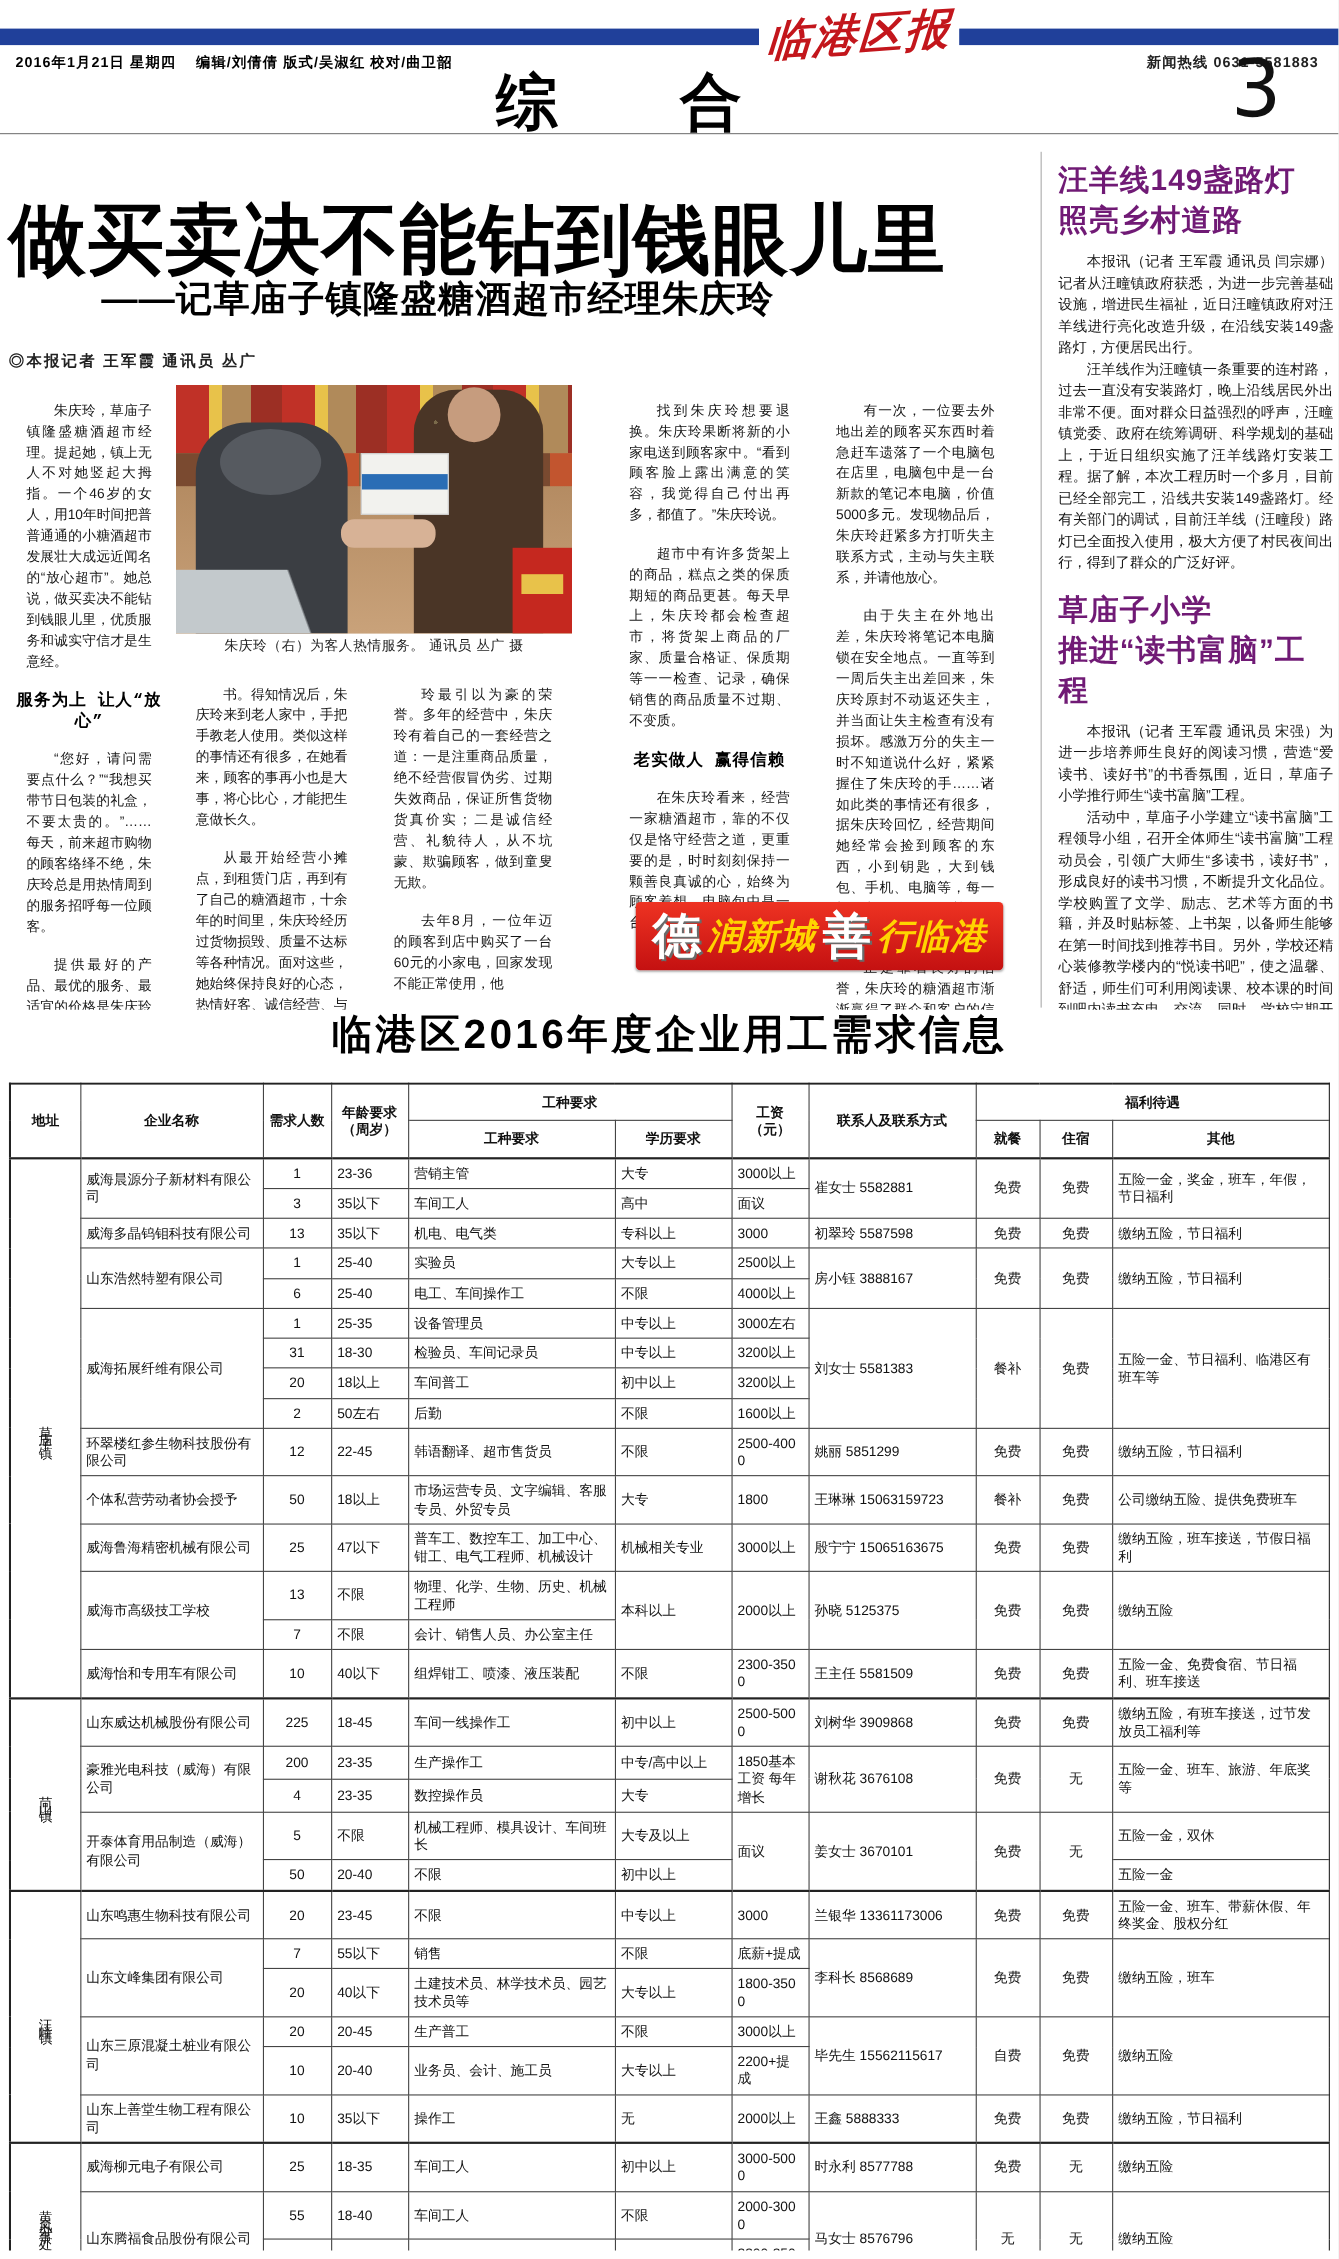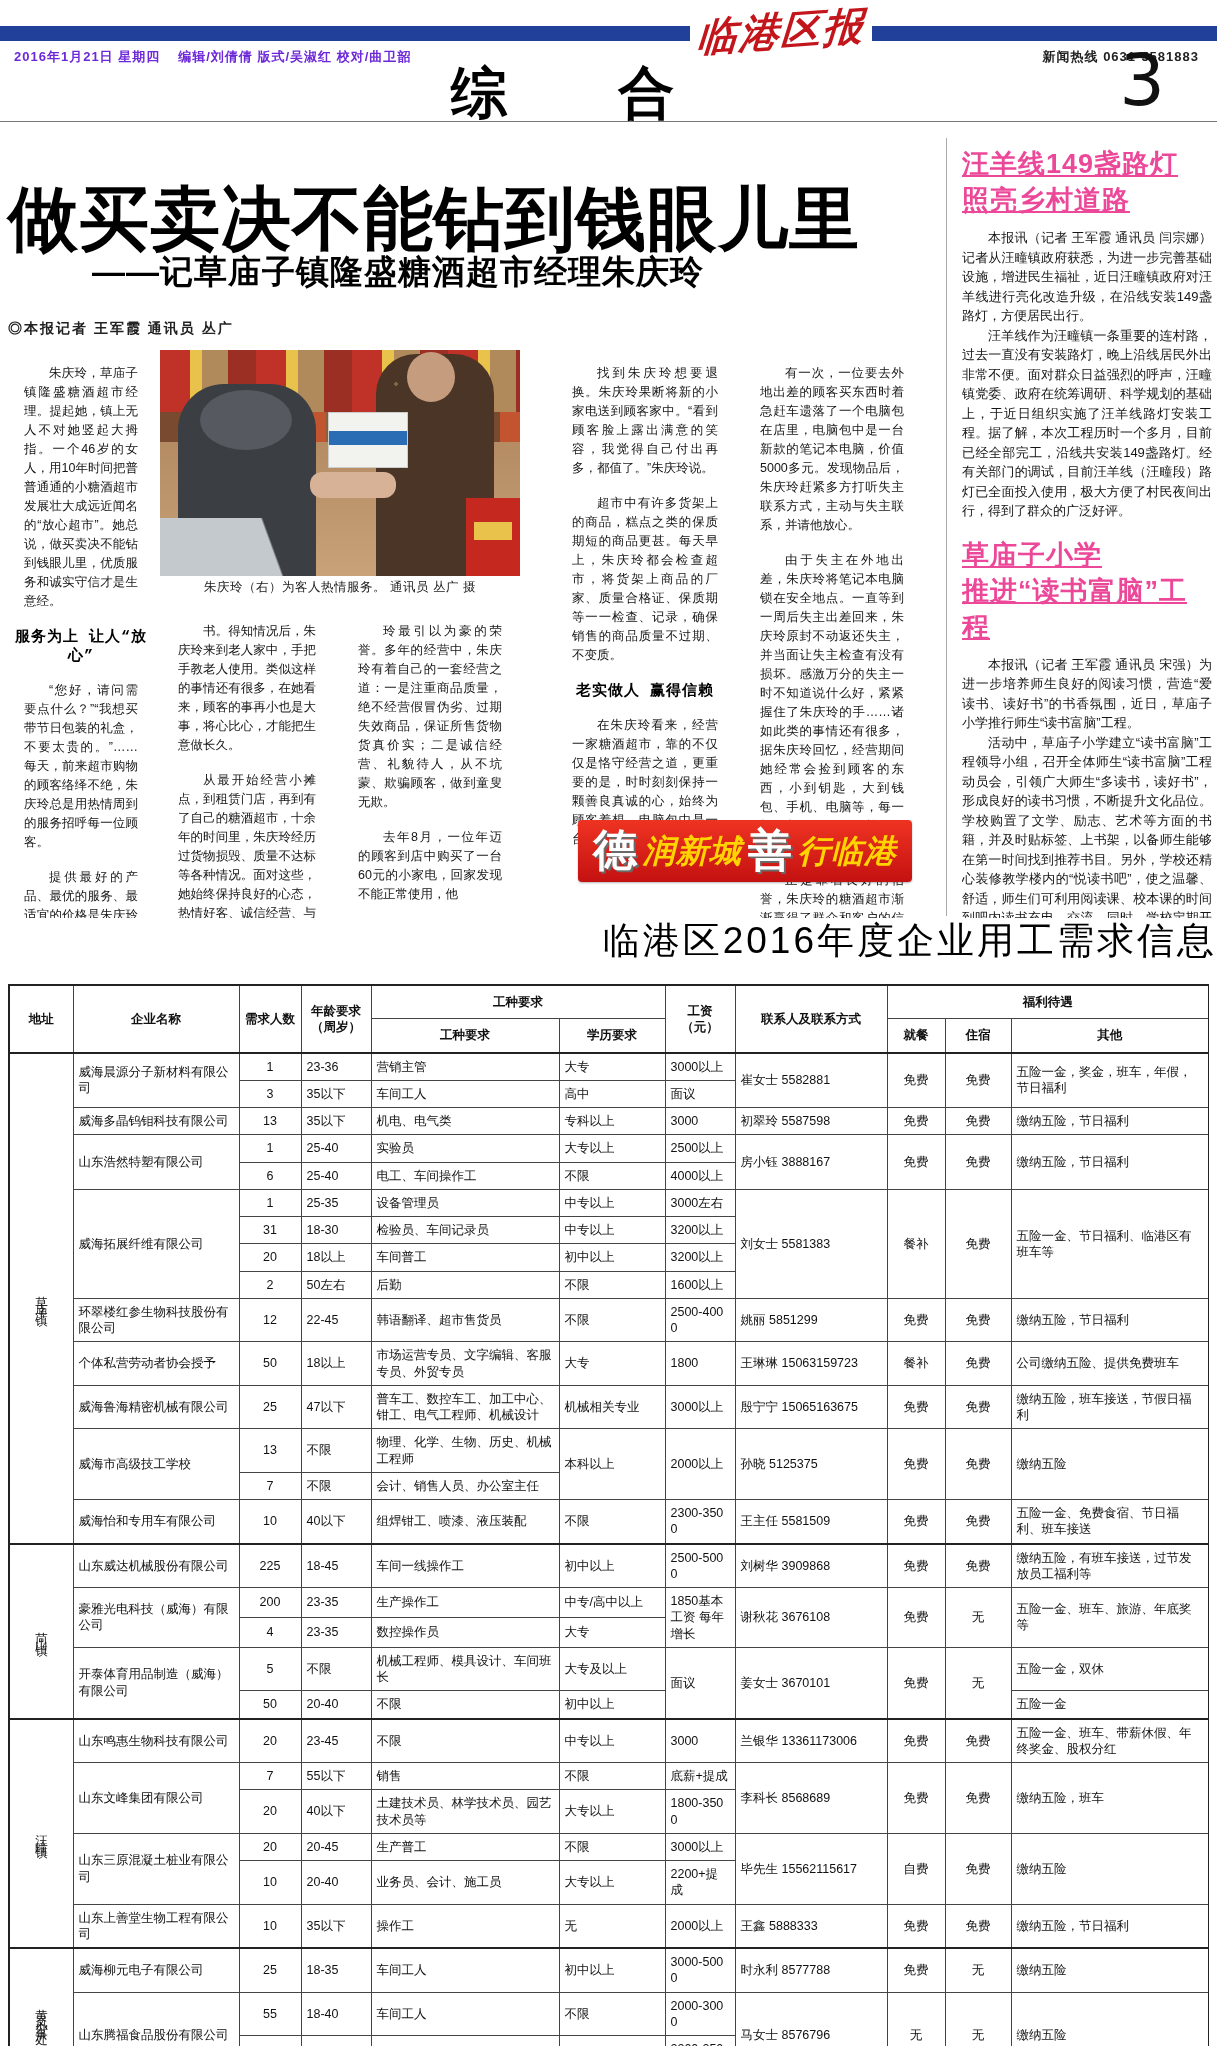--- a/index.html
+++ b/index.html
@@ -6,21 +6,21 @@
   .page{position:relative;width:1217px;height:2054px;background:#ffffff;margin:0 auto;
         font-family:"Liberation Sans",sans-serif;color:#111;overflow:hidden;}
 
   
   .topbar{position:absolute;top:26px;height:15px;background:#20409a;}
   .topbar.left{left:0;width:690px;}
   .topbar.right{left:872px;width:345px;}
   .masthead{position:absolute;left:692px;top:4px;width:178px;text-align:center;
             font-family:"Liberation Serif",serif;font-size:40px;font-weight:900;font-style:italic;
             color:#c3161c;transform:rotate(-4deg) skewX(-8deg);letter-spacing:2px;}
-  .metaline{position:absolute;top:48px;left:14px;font-size:13px;font-weight:700;color:#6d28d9;letter-spacing:1px;}
+  .metaline{position:absolute;top:48px;left:14px;font-size:13px;font-weight:700;color:#000000;letter-spacing:1px;}
   .metaline span{margin-right:18px;}
   .hotline{position:absolute;top:48px;right:18px;font-size:13px;font-weight:700;color:#222;letter-spacing:1px;}
   .section-title{position:absolute;top:56px;left:0;width:100%;text-align:center;
                  font-size:56px;font-weight:900;letter-spacing:48px;text-indent:48px;color:#000;
                  transform:translateX(-46px);}
   .page-num{position:absolute;top:44px;right:52px;font-family:"DejaVu Sans",sans-serif;
             font-size:72px;font-weight:400;color:#111;line-height:1;}
   .head-rule{position:absolute;top:121px;left:0;width:100%;height:1px;background:#777;}
 
   
@@ -65,27 +65,27 @@
   .promo-banner{position:absolute;left:578px;top:820px;width:334px;height:62px;background:#e33; 
                 background:linear-gradient(180deg,#ee3322,#c41111);border-radius:4px;
                 display:flex;align-items:center;justify-content:center;gap:6px;box-shadow:0 1px 2px rgba(0,0,0,.3);}
   .promo-de,.promo-shan{font-family:"Liberation Serif",serif;font-size:44px;font-weight:900;color:#fff;
             text-shadow:2px 2px 0 #6a6a6a;line-height:1;}
   .promo-run,.promo-xing{font-size:32px;font-weight:900;font-style:italic;color:#ffd400;line-height:1;letter-spacing:1px;}
 
   
   .v-divider{position:absolute;left:946px;top:138px;width:1px;height:778px;background:#aaa;}
   .sidebar{position:absolute;left:962px;top:146px;width:250px;height:772px;overflow:hidden;}
-  .sb-title{margin:0 0 10px 0;font-size:27px;font-weight:900;line-height:36px;color:#ec4899;letter-spacing:1px;text-decoration:underline;}
+  .sb-title{margin:0 0 10px 0;font-size:27px;font-weight:900;line-height:36px;color:#701a75;letter-spacing:1px;}
   .sb-title.second{margin-top:16px;}
   .sb-p{margin:0;font-size:13px;line-height:19.5px;text-align:justify;text-indent:2em;color:#151515;}
 
   
-  .table-title{position:absolute;left:0;top:916px;width:100%;text-align:right;
-               font-size:37px;font-weight:400;letter-spacing:3px;color:#000;}
+  .table-title{position:absolute;left:0;top:916px;width:100%;text-align:center;
+               font-size:37px;font-weight:700;letter-spacing:3px;color:#000;}
   .jobs-wrap{position:absolute;left:8px;top:984px;width:1201px;height:1062px;overflow:hidden;}
   table.jobs{border-collapse:collapse;width:1200px;table-layout:fixed;}
   .jobs th,.jobs td{border:1px solid #444;padding:5px 5px;font-size:12.5px;line-height:1.3;
                     vertical-align:middle;color:#111;word-break:break-all;}
   .jobs thead th{font-weight:700;text-align:center;padding:8px 4px;}
   .jobs{border:2px solid #222;}
   .jobs td.town{writing-mode:vertical-rl;text-orientation:upright;text-align:center;
                 letter-spacing:6px;font-weight:400;}
   .jobs td.company{text-align:left;}
   .jobs td.c-center{text-align:center;}

